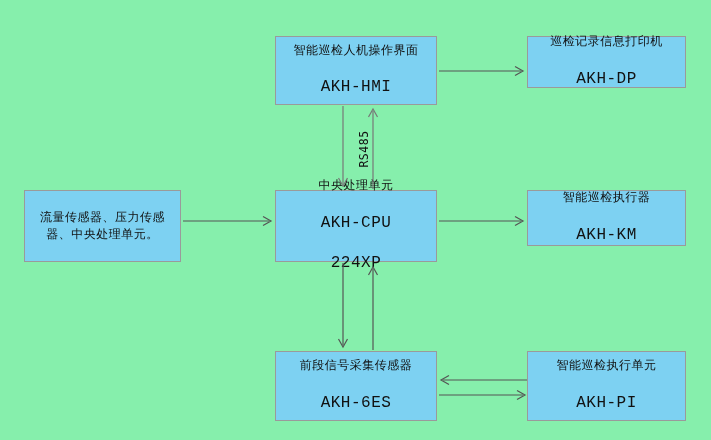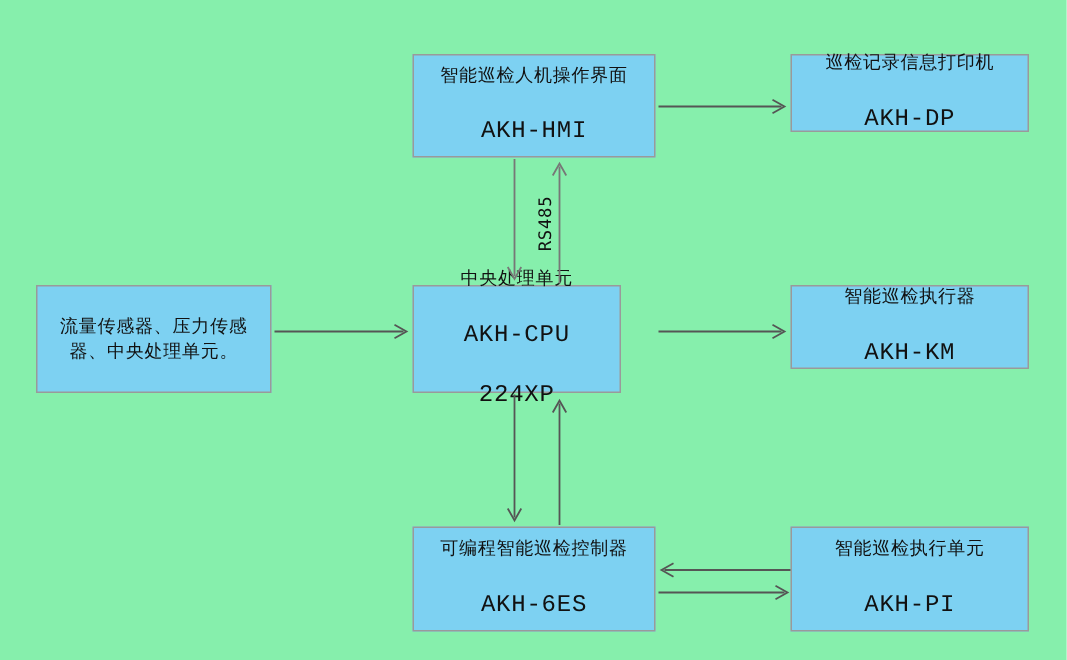--- a/index.html
+++ b/index.html
@@ -45,21 +45,21 @@
     font-family: Liberation Mono, monospace;
     font-size: 16px;
     letter-spacing: 0.5px;
     margin-top: 17px;
   }
 
   
   #node-hmi      { left: 275px; top: 36px;  width: 162px; height: 69px; }
   #node-printer  { left: 527px; top: 36px;  width: 159px; height: 52px; }
   #node-sensor   { left: 24px;  top: 190px; width: 157px; height: 72px; }
-  #node-cpu      { left: 275px; top: 190px; width: 139px; height: 72px; }
+  #node-cpu      { left: 275px; top: 190px; width: 162px; height: 72px; }
   #node-km       { left: 527px; top: 190px; width: 159px; height: 56px; }
   #node-6es      { left: 275px; top: 351px; width: 162px; height: 70px; }
   #node-pi       { left: 527px; top: 351px; width: 159px; height: 70px; }
 
   
   .conn {
     position: absolute;
     pointer-events: none;
   }
   .conn svg { display: block; overflow: visible; }
@@ -109,21 +109,21 @@
     <span class="line code">AKH-CPU</span>
     <span class="line code">224XP</span>
   </div>
 
   <div class="node" id="node-km">
     <span class="line cn">智能巡检执行器</span>
     <span class="line code">AKH-KM</span>
   </div>
 
   <div class="node" id="node-6es">
-    <span class="line cn">可编程智能巡检控制器</span>
+    <span class="line cn">前段信号采集传感器</span>
     <span class="line code">AKH-6ES</span>
   </div>
 
   <div class="node" id="node-pi">
     <span class="line cn">智能巡检执行单元</span>
     <span class="line code">AKH-PI</span>
   </div>
 
   <div class="conn" style="left:437px; top:62px; width:92px; height:18px;">
     <svg width="92" height="18" viewBox="0 0 92 18">

